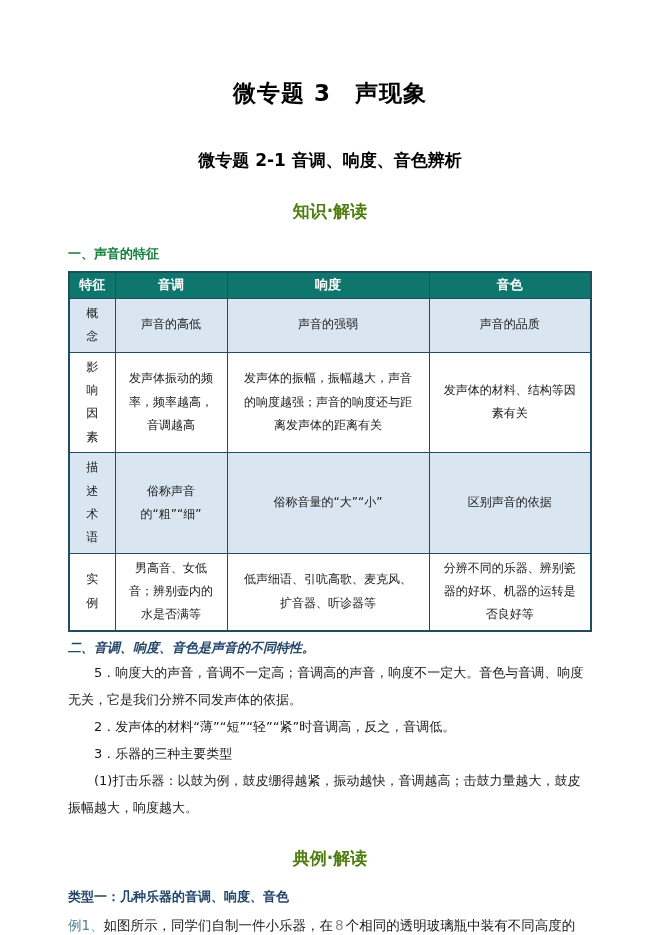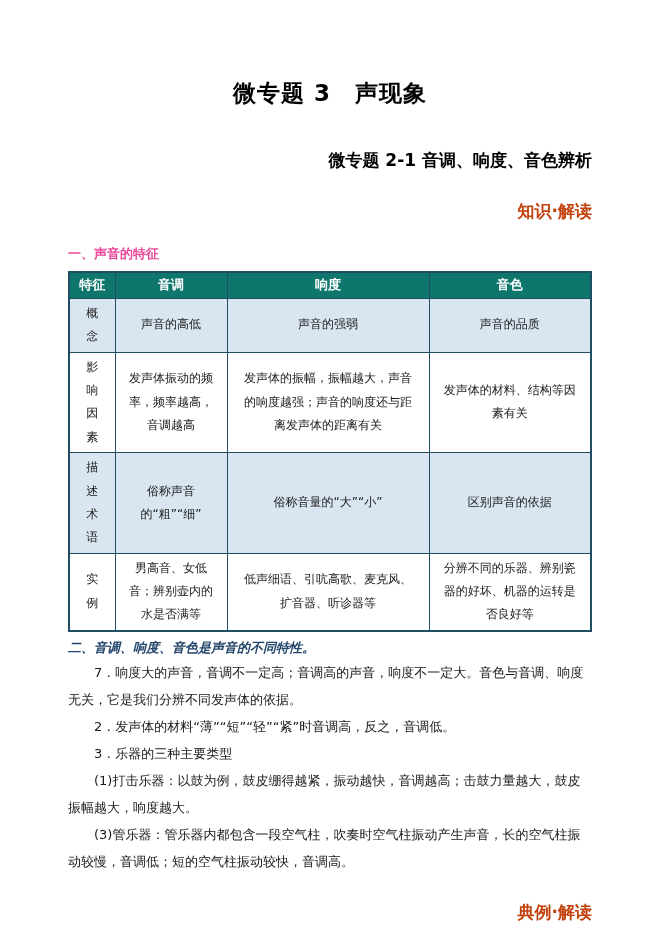--- a/index.html
+++ b/index.html
@@ -17,37 +17,37 @@
   .doc-title {
     margin: 78px 0 0 0;
     text-align: center;
     font-size: 23px;
     font-weight: bold;
     color: #000000;
     letter-spacing: 1px;
   }
   .doc-subtitle {
     margin: 40px 0 12px 0;
-    text-align: right;
+    text-align: center;
     font-size: 17px;
     font-weight: bold;
     color: #000000;
   }
   .section-heading {
     margin: 28px 0 0 0;
-    text-align: right;
+    text-align: center;
     font-size: 17px;
     font-weight: bold;
-    color: #c2410c;
+    color: #4d7c0f;
   }
   .sub-heading {
     margin: 22px 0 8px 0;
     font-size: 13px;
     font-weight: bold;
-    color: #ec4899;
+    color: #15803d;
   }
   table.features {
     width: 100%;
     border-collapse: collapse;
     border: 2px solid #1F4E63;
     table-layout: fixed;
     font-size: 12px;
     text-align: center;
   }
   table.features th, table.features td {
@@ -154,25 +154,24 @@
         <td>实例</td>
         <td>男高音、女低音；辨别壶内的水是否满等</td>
         <td>低声细语、引吭高歌、麦克风、扩音器、听诊器等</td>
         <td>分辨不同的乐器、辨别瓷器的好坏、机器的运转是否良好等</td>
       </tr>
     </tbody>
   </table>
 
   <div class="part2-heading">二、音调、响度、音色是声音的不同特性。</div>
 
-  <p class="body-para">7．响度大的声音，音调不一定高；音调高的声音，响度不一定大。音色与音调、响度无关，它是我们分辨不同发声体的依据。</p>
+  <p class="body-para">5．响度大的声音，音调不一定高；音调高的声音，响度不一定大。音色与音调、响度无关，它是我们分辨不同发声体的依据。</p>
   <p class="body-para">2．发声体的材料“薄”“短”“轻”“紧”时音调高，反之，音调低。</p>
   <p class="body-para">3．乐器的三种主要类型</p>
   <p class="body-para">(1)打击乐器：以鼓为例，鼓皮绷得越紧，振动越快，音调越高；击鼓力量越大，鼓皮振幅越大，响度越大。</p>
-  <p class="body-para">(3)管乐器：管乐器内都包含一段空气柱，吹奏时空气柱振动产生声音，长的空气柱振动较慢，音调低；短的空气柱振动较快，音调高。</p>
 
   <h3 class="section-heading example-section-heading">典例·解读</h3>
 
   <div class="type-heading">类型一：几种乐器的音调、响度、音色</div>
 
   <p class="example-para"><span class="example-prefix">例1、</span><span>如图所示，同学们自制一件小乐器，在</span><span class="example-number">8</span><span>个相同的透明玻璃瓶中装有不同高度的水，用同样</span></p>
 
 </div>
 
 </body></html>

